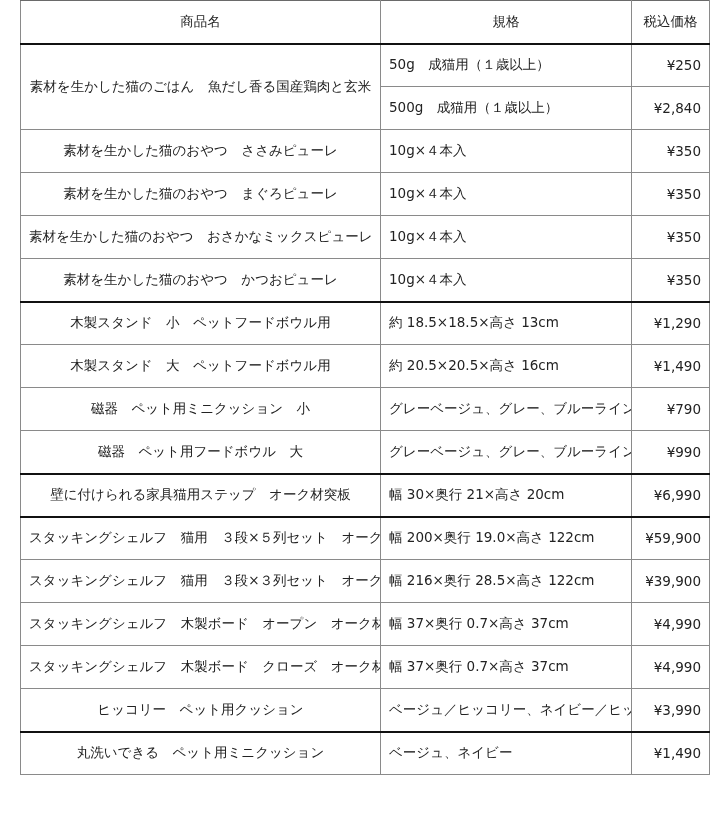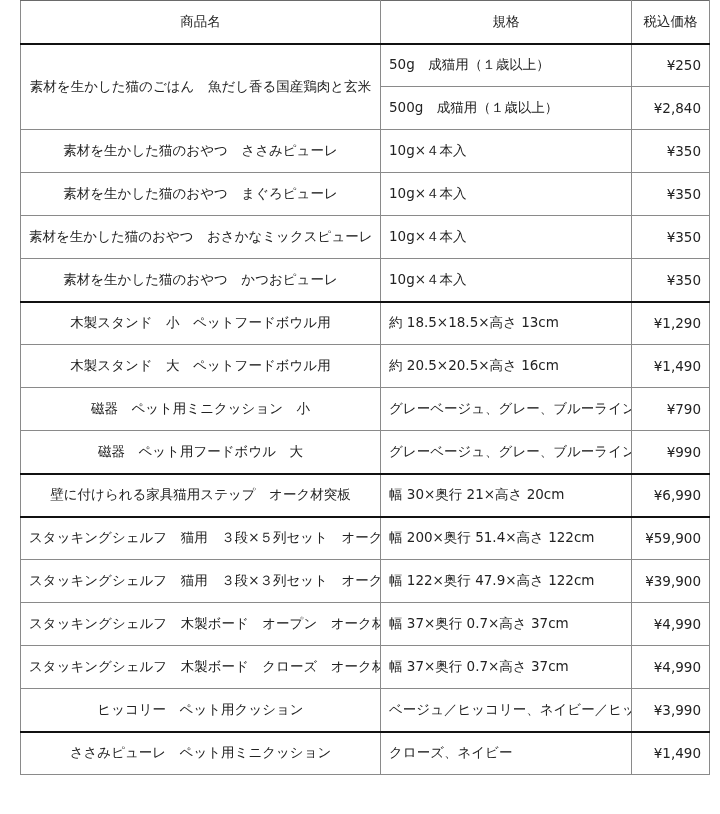--- a/index.html
+++ b/index.html
@@ -90,42 +90,42 @@
       <td>グレーベージュ、グレー、ブルーライン</td>
       <td class="price">¥990</td>
     </tr>
     <tr class="top-thick">
       <td class="name">壁に付けられる家具猫用ステップ　オーク材突板</td>
       <td>幅 30×奥行 21×高さ 20cm</td>
       <td class="price">¥6,990</td>
     </tr>
     <tr class="top-thick">
       <td class="name">スタッキングシェルフ　猫用　３段×５列セット　オーク材突板</td>
-      <td>幅 200×奥行 51.4×高さ 122cm</td>
+      <td>幅 200×奥行 19.0×高さ 122cm</td>
       <td class="price">¥59,900</td>
     </tr>
     <tr>
       <td class="name">スタッキングシェルフ　猫用　３段×３列セット　オーク材突板</td>
-      <td>幅 122×奥行 47.9×高さ 122cm</td>
+      <td>幅 216×奥行 28.5×高さ 122cm</td>
       <td class="price">¥39,900</td>
     </tr>
     <tr>
       <td class="name">スタッキングシェルフ　木製ボード　オープン　オーク材突板</td>
       <td>幅 37×奥行 0.7×高さ 37cm</td>
       <td class="price">¥4,990</td>
     </tr>
     <tr>
       <td class="name">スタッキングシェルフ　木製ボード　クローズ　オーク材突板</td>
       <td>幅 37×奥行 0.7×高さ 37cm</td>
       <td class="price">¥4,990</td>
     </tr>
     <tr>
       <td class="name">ヒッコリー　ペット用クッション</td>
       <td>ベージュ／ヒッコリー、ネイビー／ヒッコリー</td>
       <td class="price">¥3,990</td>
     </tr>
     <tr class="top-thick">
-      <td class="name">ささみピューレ　ペット用ミニクッション</td>
-      <td>クローズ、ネイビー</td>
+      <td class="name">丸洗いできる　ペット用ミニクッション</td>
+      <td>ベージュ、ネイビー</td>
       <td class="price">¥1,490</td>
     </tr>
   </tbody>
 </table>
 
 </body></html>

